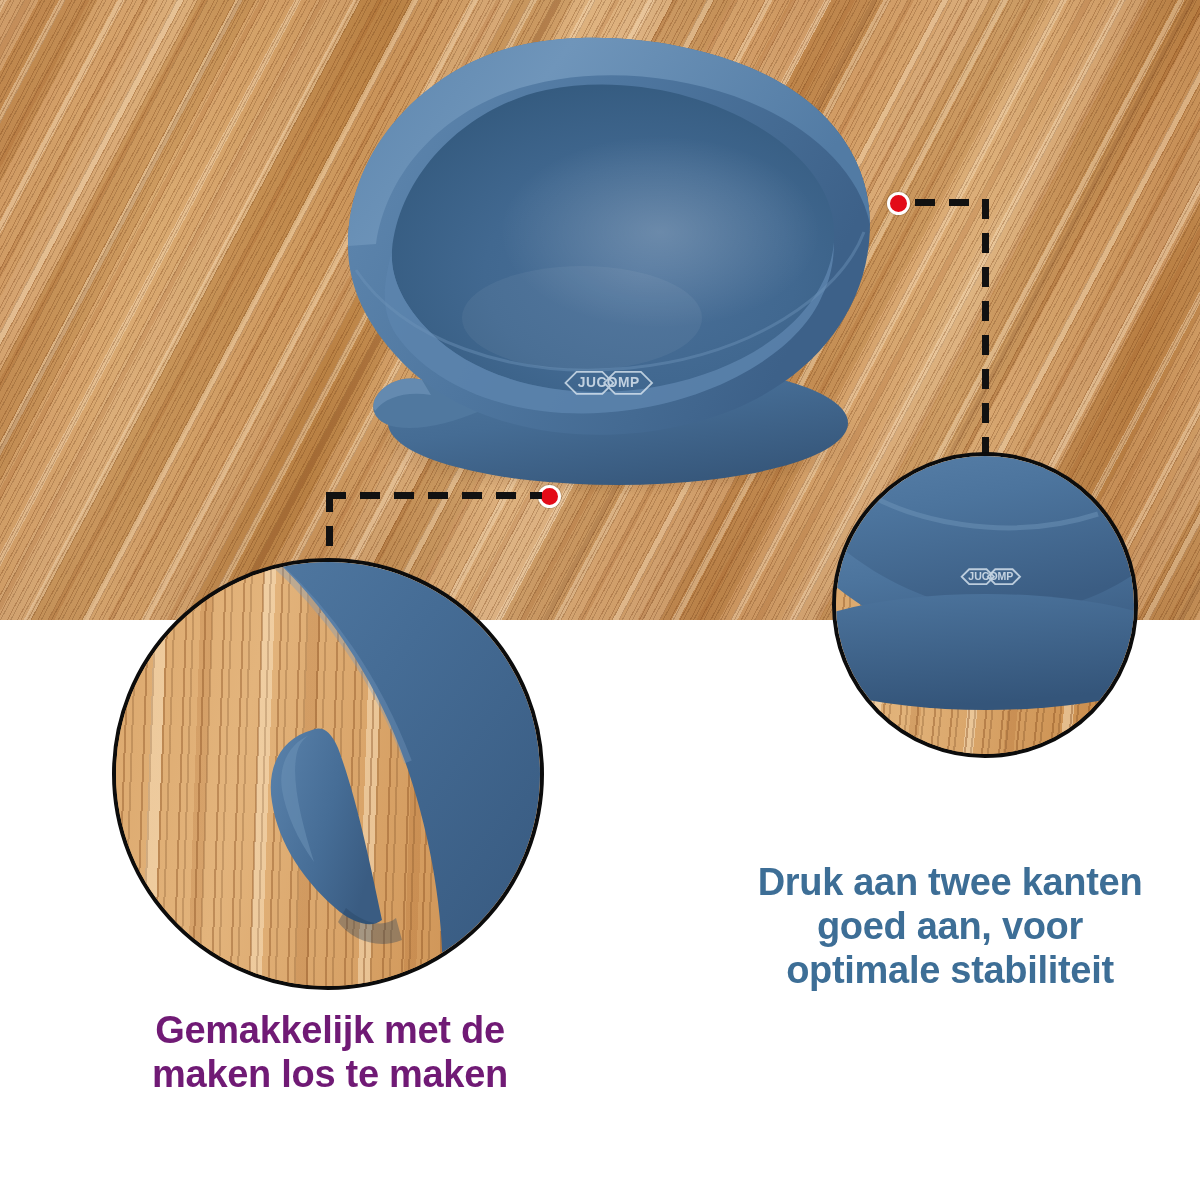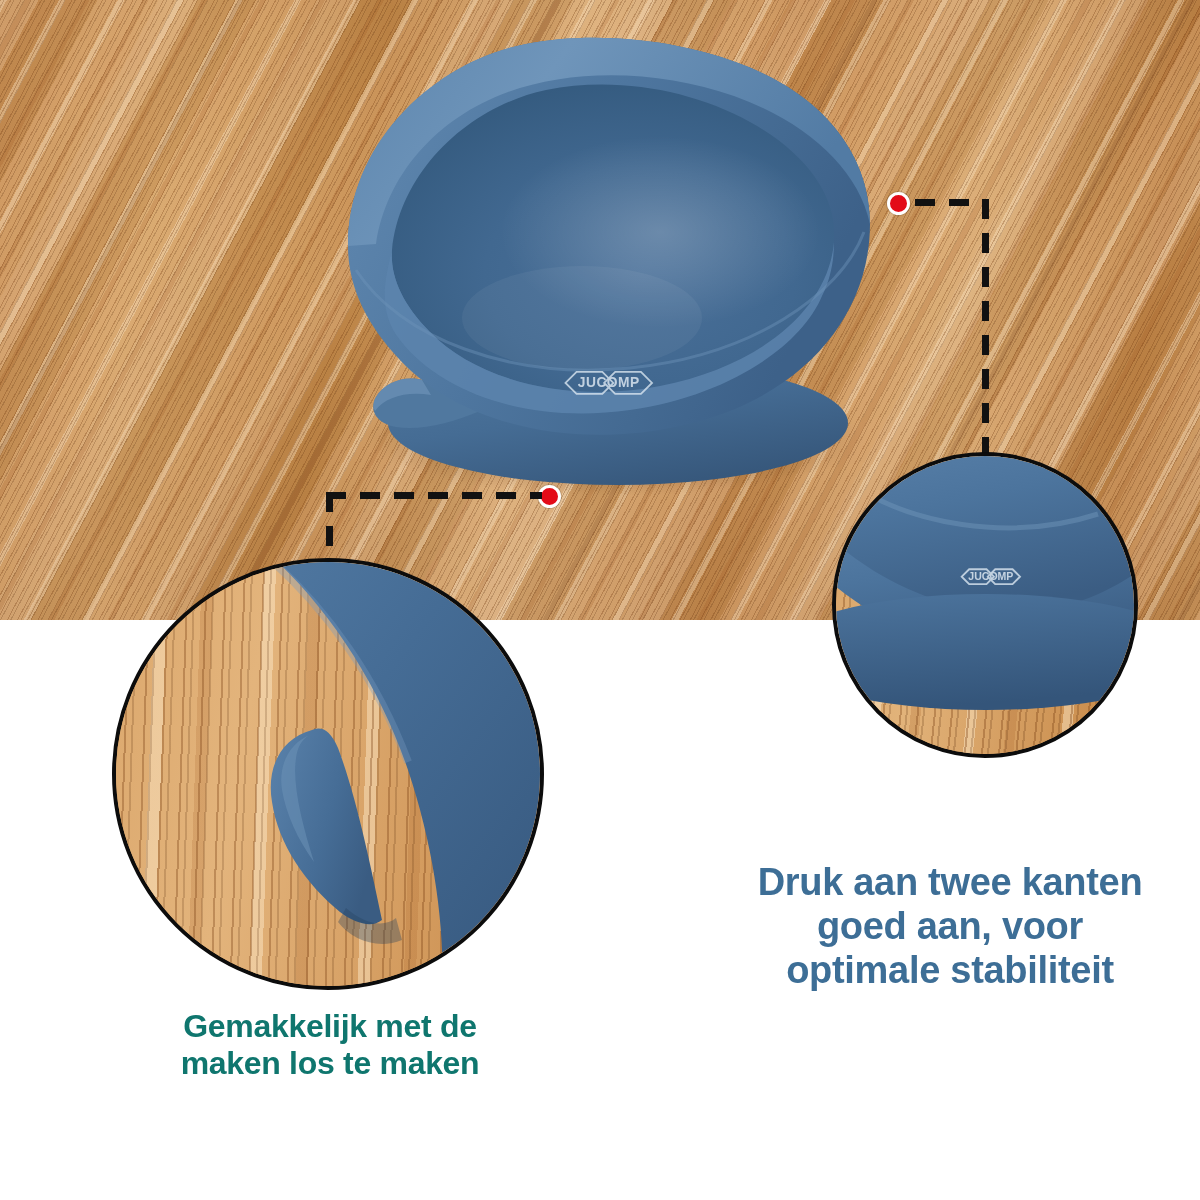--- a/index.html
+++ b/index.html
@@ -265,21 +265,21 @@
                C214 168 206 164 196 168 Z" fill="url(#ltTab)"></path>
       <path d="M196 172 C174 180 162 202 166 228
               C170 252 182 278 198 300
               C186 262 176 222 180 196 C182 182 188 175 196 172 Z" fill="#6b91b7" opacity="0.55"></path>
 
       <path d="M230 346 C248 362 268 366 280 356 L286 378
                C262 388 236 378 222 360 Z" fill="#24425f" opacity="0.35"></path>
     </svg>
   </div>
 
-  <div class="caption" style="left:60px;top:1008px;width:540px;font-size:32px;color:#0f766e;">
+  <div class="caption" style="left:60px;top:1008px;width:540px;font-size:38px;color:#701a75;">
     <div>Gemakkelijk met de</div>
     <div>maken los te maken</div>
   </div>
 
   <div class="caption" style="left:690px;top:860px;width:520px;font-size:38px;color:#3d6e96;">
     <div>Druk aan twee kanten</div>
     <div>goed aan, voor</div>
     <div>optimale stabiliteit</div>
   </div>
 

